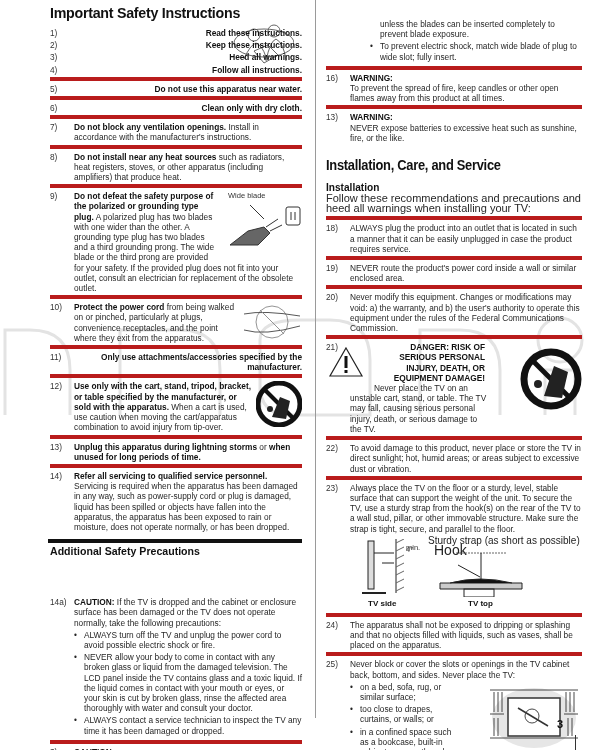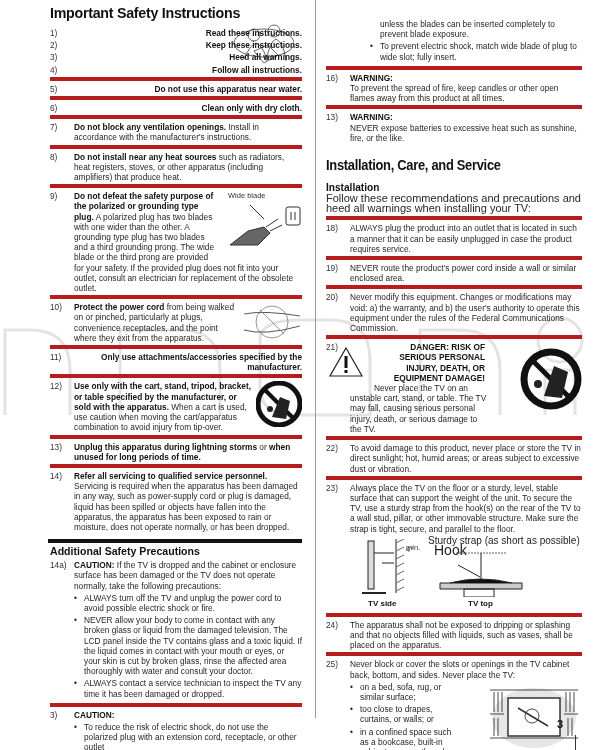--- a/index.html
+++ b/index.html
@@ -158,21 +158,21 @@
 
       <div class="item ruled">
           <span class="num">14)</span>
           <span class="body"><span class="b">Refer all servicing to qualified service personnel.</span><span> Servicing is required when the apparatus has been damaged in any way, such as power-supply cord or plug is damaged, liquid has been spilled or objects have fallen into the apparatus, the apparatus has been exposed to rain or moisture, does not operate normally, or has been dropped.</span></span>
         </div>
     </div>
 
     <div class="thick-rule" style="margin-left:-2px;"></div>
     <h2 style="margin-top:2px; font-size:11.5px;">Additional Safety Precautions</h2>
 
-    <div class="item" style="padding-top:3px;">
+    <div class="item" style="padding-top:3px;margin-top:37px;">
       <span class="num">14a)</span>
       <span class="body">
         <span class="b">CAUTION:</span><span> If the TV is dropped and the cabinet or enclosure surface has been damaged or the TV does not operate normally, take the following precautions:</span>
         <ul class="bul">
           <li>ALWAYS turn off the TV and unplug the power cord to avoid possible electric shock or fire.</li>
           <li>NEVER allow your body to come in contact with any broken glass or liquid from the damaged television. The LCD panel inside the TV contains glass and a toxic liquid. If the liquid comes in contact with your mouth or eyes, or your skin is cut by broken glass, rinse the affected area thoroughly with water and consult your doctor.</li>
           <li>ALWAYS contact a service technician to inspect the TV any time it has been damaged or dropped.</li>
         </ul>
       </span>
     </div>

